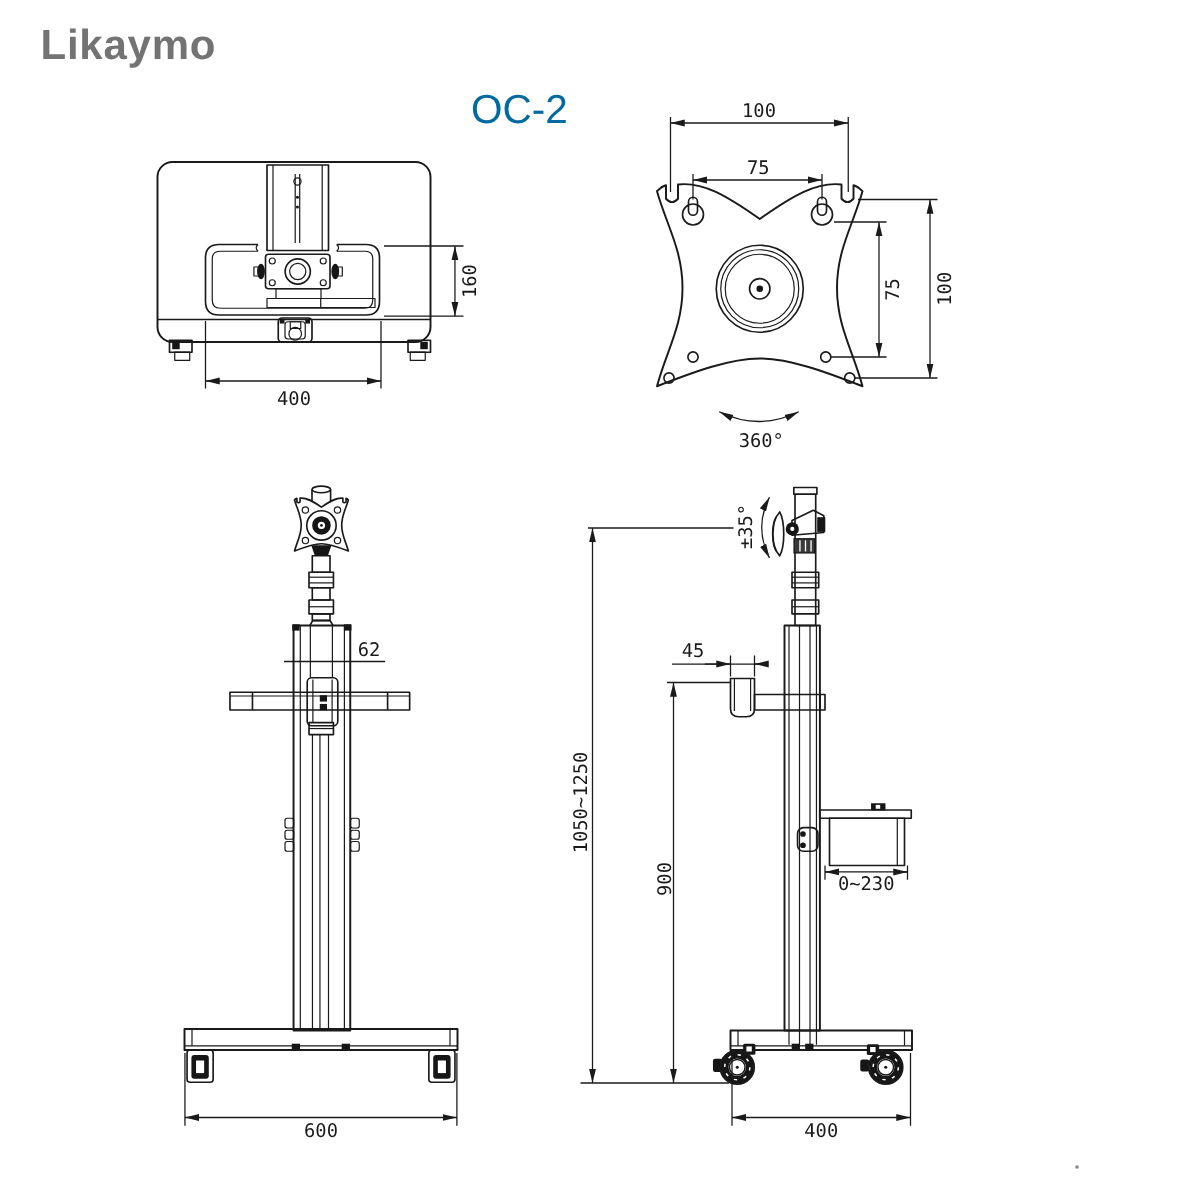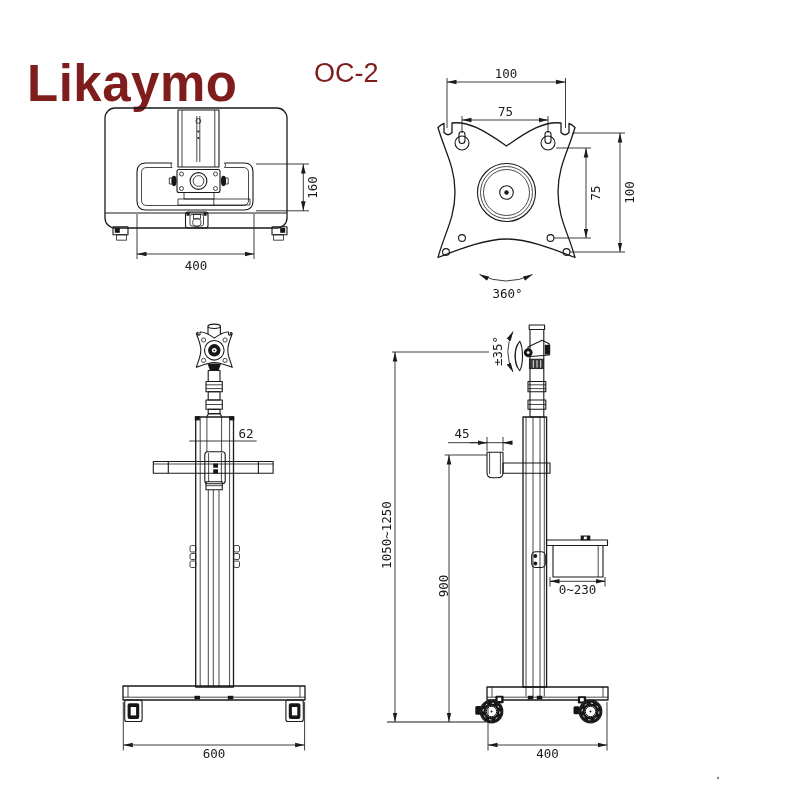--- a/index.html
+++ b/index.html
@@ -1,20 +1,20 @@
 <!DOCTYPE html>
 <html><head>
 <meta charset="utf-8">
 <style>
   html,body{margin:0;padding:0;background:#fff;}
   body{width:800px;height:800px;position:relative;overflow:hidden;}
   .brand{position:absolute;left:27px;top:14px;font-family:"Liberation Sans",sans-serif;
-         font-size:51px;font-weight:700;color:#7f1d1d;letter-spacing:.5px;margin-top:40px;}
+         font-size:28px;font-weight:700;color:#737373;letter-spacing:.5px;}
   .model{position:absolute;left:314px;top:58px;font-family:"Liberation Sans",sans-serif;
-         font-size:27px;font-weight:400;color:#7f1d1d;}
+         font-size:27px;font-weight:400;color:#0369a1;}
   svg{position:absolute;left:0;top:0;}
   .k{stroke:#1a1a1a;fill:none;stroke-width:1.1;stroke-linejoin:round;stroke-linecap:butt;}
   .thick{stroke-width:1.3;}
   .thin{stroke-width:0.8;}
   .dim{stroke:#1a1a1a;fill:none;stroke-width:0.85;}
   .f{fill:#161616;stroke:none;}
   .fw{fill:#ffffff;stroke:none;}
   text.t{font-family:"DejaVu Sans Mono",monospace;font-size:12.5px;fill:#1a1a1a;stroke:none;}
 </style>
 </head>

